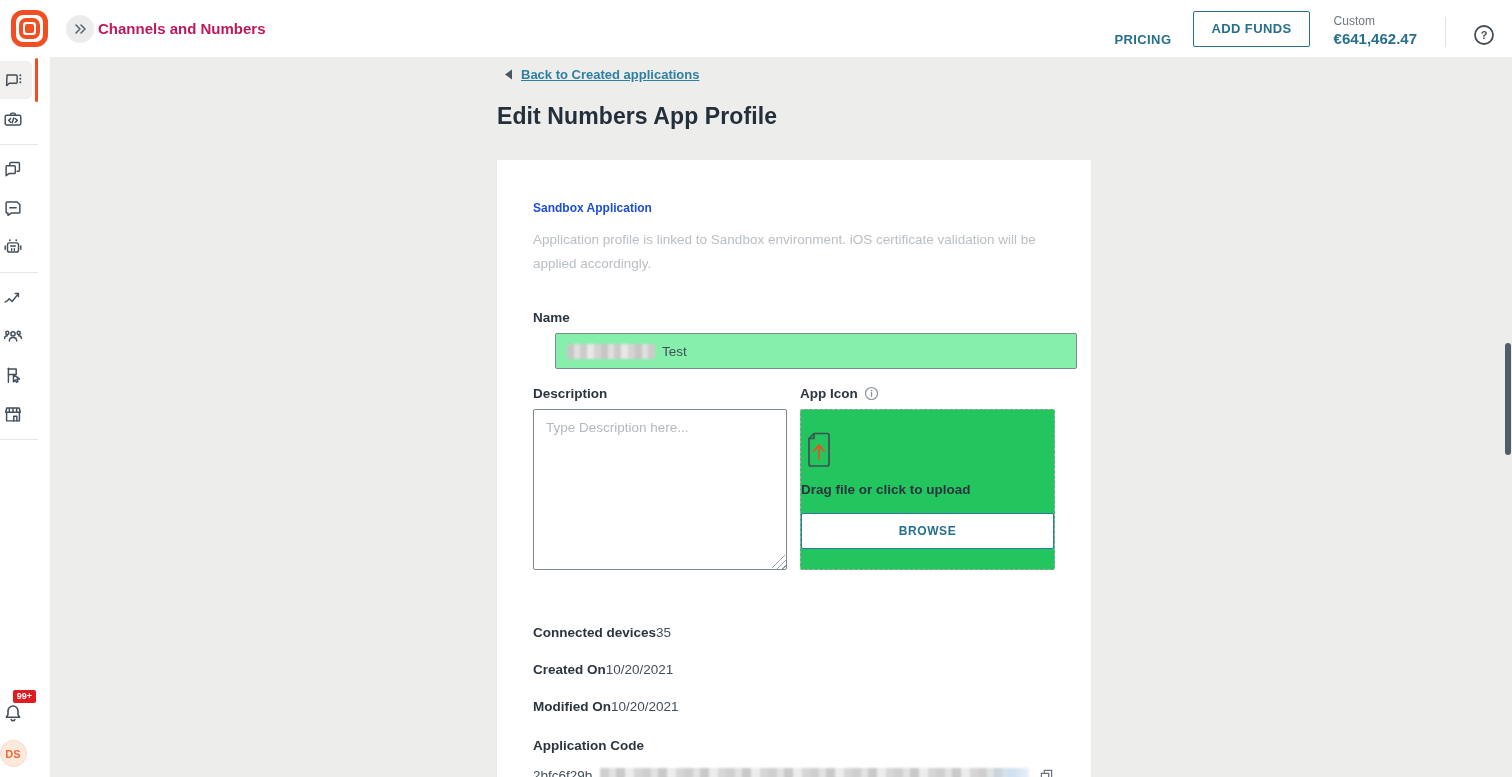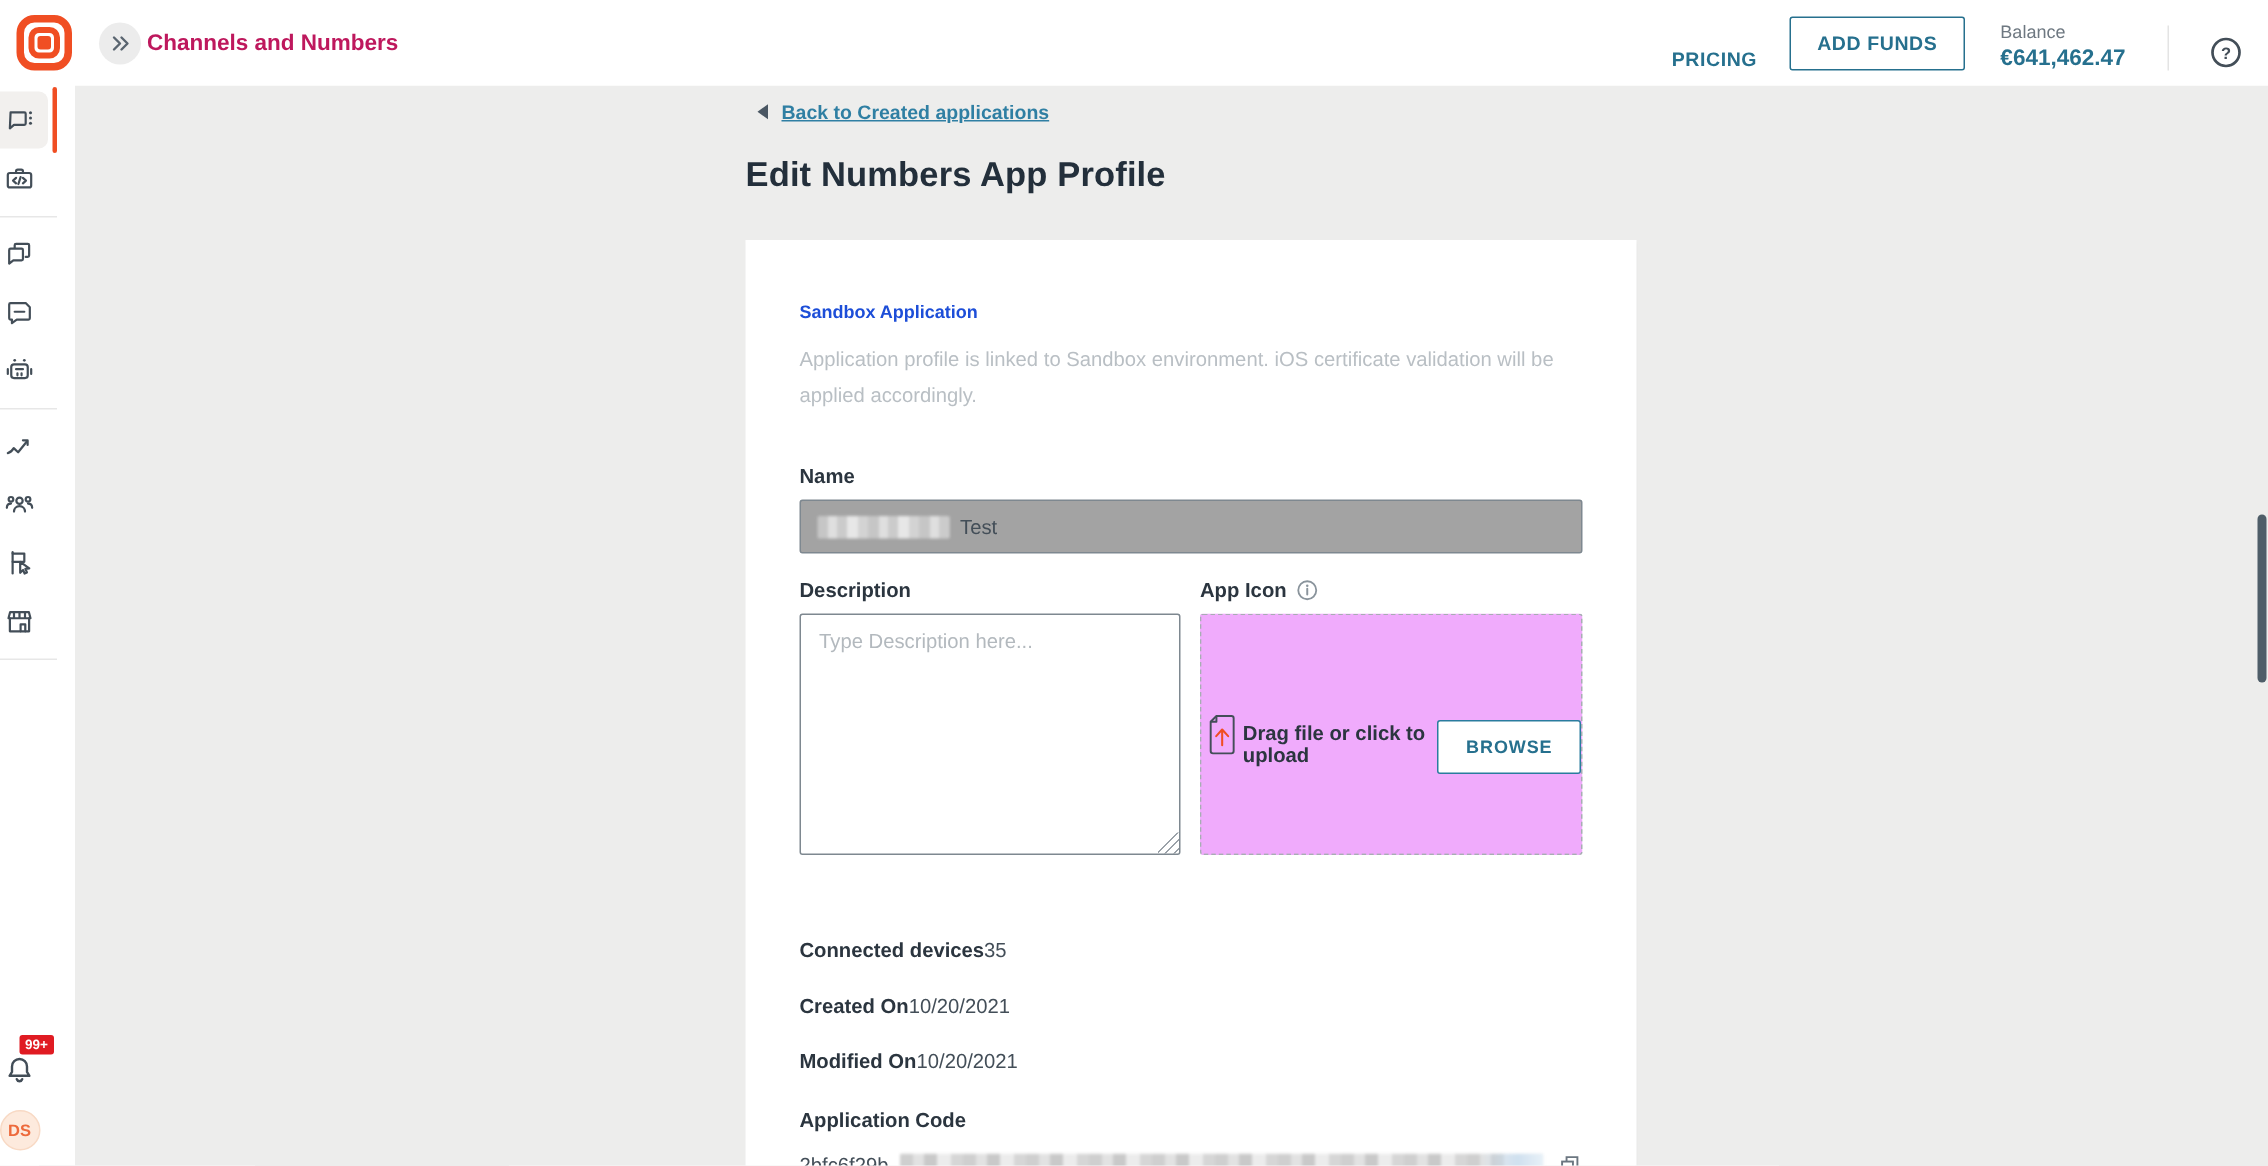--- a/index.html
+++ b/index.html
@@ -38,30 +38,30 @@
   .content { position:absolute; top:57px; left:50px; right:0; bottom:0; background:#ededec; overflow:hidden; }
   .back-row { margin:10px 0 0 454px; display:flex; align-items:center; cursor:pointer; }
   .back-link { margin-left:8px; font-size:13px; font-weight:700; color:#2f7fa3; text-decoration:underline; }
   .page-title { margin:21px 0 0 447px; font-size:23px; font-weight:700; color:#232f3b; letter-spacing:.1px; }
 
   .card { margin:30px 0 0 447px; width:594px; min-height:680px; background:#fff; padding:41px 36px 30px 36px; box-shadow:0 1px 2px rgba(0,0,0,.04); }
   .card-heading { font-size:12px; font-weight:700; color:#1d4ed8; }
   .card-subtext { margin-top:13px; font-size:13.5px; line-height:24px; color:#b9bfc4; max-width:512px; }
   .field-label { font-size:13.5px; font-weight:700; color:#2b353f; }
   .name-label { margin-top:34px; }
-  .name-input { margin-top:8px; height:36px; width:522px; border:1px solid #7e8890; border-radius:2px; background:#a3a3a3; display:flex; align-items:center; gap:7px; padding:0 11px; font-size:13.5px; color:#434e58; cursor:text; }
+  .name-input { margin-top:8px; height:36px; width:522px; border:1px solid #7e8890; border-radius:2px; background:#86efac; display:flex; align-items:center; gap:7px; padding:0 11px; font-size:13.5px; color:#434e58; cursor:text;margin-left:22px; }
   .redact { height:15px; width:88px; border-radius:1px; filter:blur(1.2px); background:repeating-linear-gradient(90deg,#c6c6c6 0 7px,#dfdfdf 7px 13px,#cbcbcb 13px 20px,#e7e7e7 20px 27px,#d3d3d3 27px 34px); }
   .two-col { margin-top:17px; display:flex; gap:13px; }
   .col-desc { width:254px; }
   .col-icon { width:255px; }
   .app-icon-label-row { display:flex; align-items:center; gap:6px; }
   .desc-textarea { margin-top:8px; width:254px; height:161px; border:1px solid #7e8890; border-radius:2px; padding:10px 12px; font-family:"Liberation Sans", sans-serif; font-size:13.5px; color:#434e58; resize:none; background:
       linear-gradient(135deg, transparent 0 calc(100% - 11px), #9aa1a8 calc(100% - 11px) calc(100% - 10px), transparent calc(100% - 10px) calc(100% - 7px), #9aa1a8 calc(100% - 7px) calc(100% - 6px), transparent calc(100% - 6px) calc(100% - 3px), #9aa1a8 calc(100% - 3px) calc(100% - 2px), transparent calc(100% - 2px)) no-repeat bottom right / 14px 14px; }
   .desc-textarea::placeholder { color:#b3b9be; }
-  .upload-box { margin-top:8px; width:255px; height:161px; border:1px dashed #a7adb3; border-radius:2px; background:#f0abfc; display:flex; flex-direction:row; align-items:center; justify-content:center; cursor:pointer; }
+  .upload-box { margin-top:8px; width:255px; height:161px; border:1px dashed #a7adb3; border-radius:2px; background:#22c55e; display:flex; flex-direction:column; justify-content:center; cursor:pointer; }
   .upload-text { margin-top:12px; font-size:13.5px; font-weight:700; color:#2b353f; }
   .browse-btn { margin-top:16px; border:1px solid #2a7c9e; border-radius:2px; background:#fff; color:#26708e; font-size:12px; font-weight:700; letter-spacing:.6px; padding:10px 18px; cursor:pointer; }
 
   .info-rows { margin-top:40px; }
   .info-row { display:flex; justify-content:flex-start; align-items:center; padding:11px 0; }
   .info-row .val { font-size:13.5px; color:#434e58; }
   .code-label { margin-top:13px; display:block; }
   .code-row { margin-top:13px; display:flex; align-items:center; gap:8px; }
   .code-visible { font-size:13.5px; color:#434e58; white-space:nowrap; }
   .code-redact { flex:1; height:15px; border-radius:1px; filter:blur(1.2px); background:
@@ -87,21 +87,21 @@
     <svg width="16" height="16" viewBox="0 0 16 16">
       <path class="ic" style="stroke:#5a6570" d="M4 4 l4 4 -4 4 M9 4 l4 4 -4 4"></path>
     </svg>
   </div>
   <div class="app-title">Channels and Numbers</div>
 
   <div class="header-right">
     <span class="pricing-link">PRICING</span>
     <button class="add-funds-btn">ADD FUNDS</button>
     <div class="balance">
-      <span class="balance-label">Balance</span>
+      <span class="balance-label">Custom</span>
       <span class="balance-value">€641,462.47</span>
     </div>
     <div class="v-divider"></div>
     <div class="help-btn">
       <svg width="22" height="22" viewBox="0 0 22 22">
         <circle cx="11" cy="11" r="9" fill="none" stroke="#434e58" stroke-width="1.8"></circle>
         <text x="11" y="15" text-anchor="middle" font-size="11" font-weight="bold" fill="#434e58" font-family="Liberation Sans, sans-serif">?</text>
       </svg>
     </div>
   </div>

